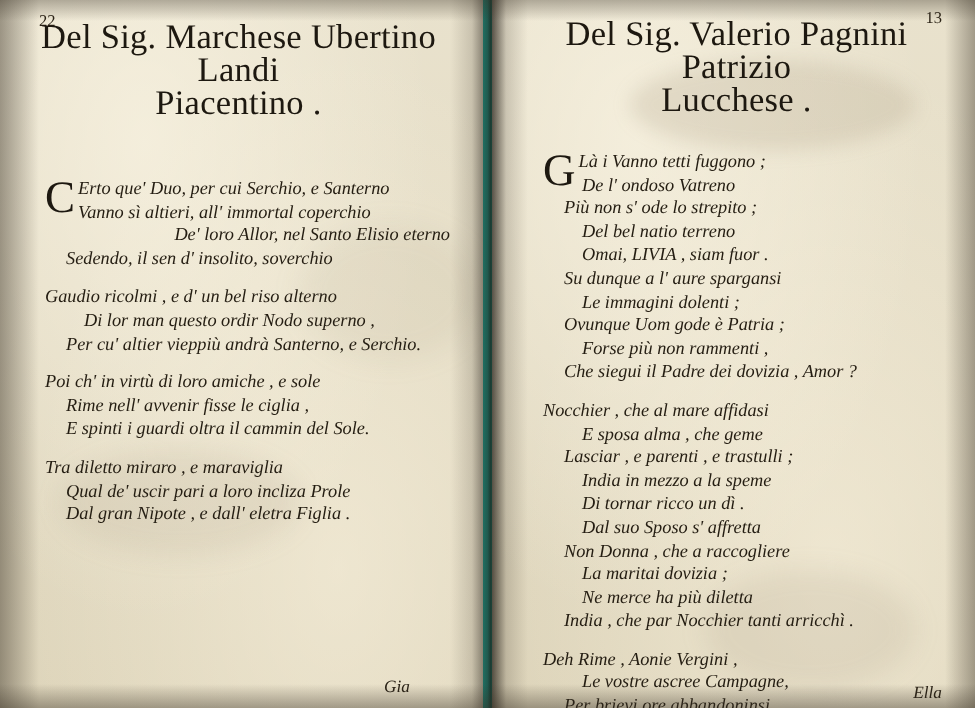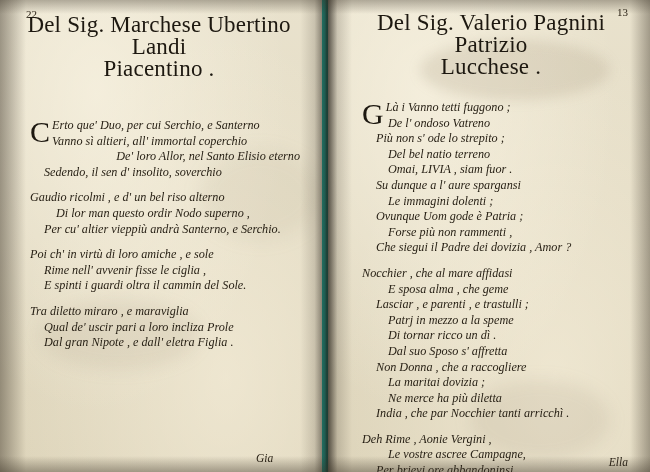--- a/index.html
+++ b/index.html
@@ -204,21 +204,21 @@
       <div class="line i1">Su dunque a l' aure spargansi</div>
       <div class="line i2">Le immagini dolenti ;</div>
       <div class="line i1">Ovunque Uom gode è Patria ;</div>
       <div class="line i2">Forse più non rammenti ,</div>
       <div class="line i1">Che siegui il Padre dei dovizia , Amor ?</div>
     </div>
     <div class="stanza">
       <div class="line">Nocchier , che al mare affidasi</div>
       <div class="line i2">E sposa alma , che geme</div>
       <div class="line i1">Lasciar , e parenti , e trastulli ;</div>
-      <div class="line i2">Patrj in mezzo a la speme</div>
+      <div class="line i2">India in mezzo a la speme</div>
       <div class="line i2">Di tornar ricco un dì .</div>
       <div class="line i2">Dal suo Sposo s' affretta</div>
       <div class="line i1">Non Donna , che a raccogliere</div>
       <div class="line i2">La maritai dovizia ;</div>
       <div class="line i2">Ne merce ha più diletta</div>
       <div class="line i1">India , che par Nocchier tanti arricchì .</div>
     </div>
     <div class="stanza">
       <div class="line">Deh Rime , Aonie Vergini ,</div>
       <div class="line i2">Le vostre ascree Campagne,</div>

